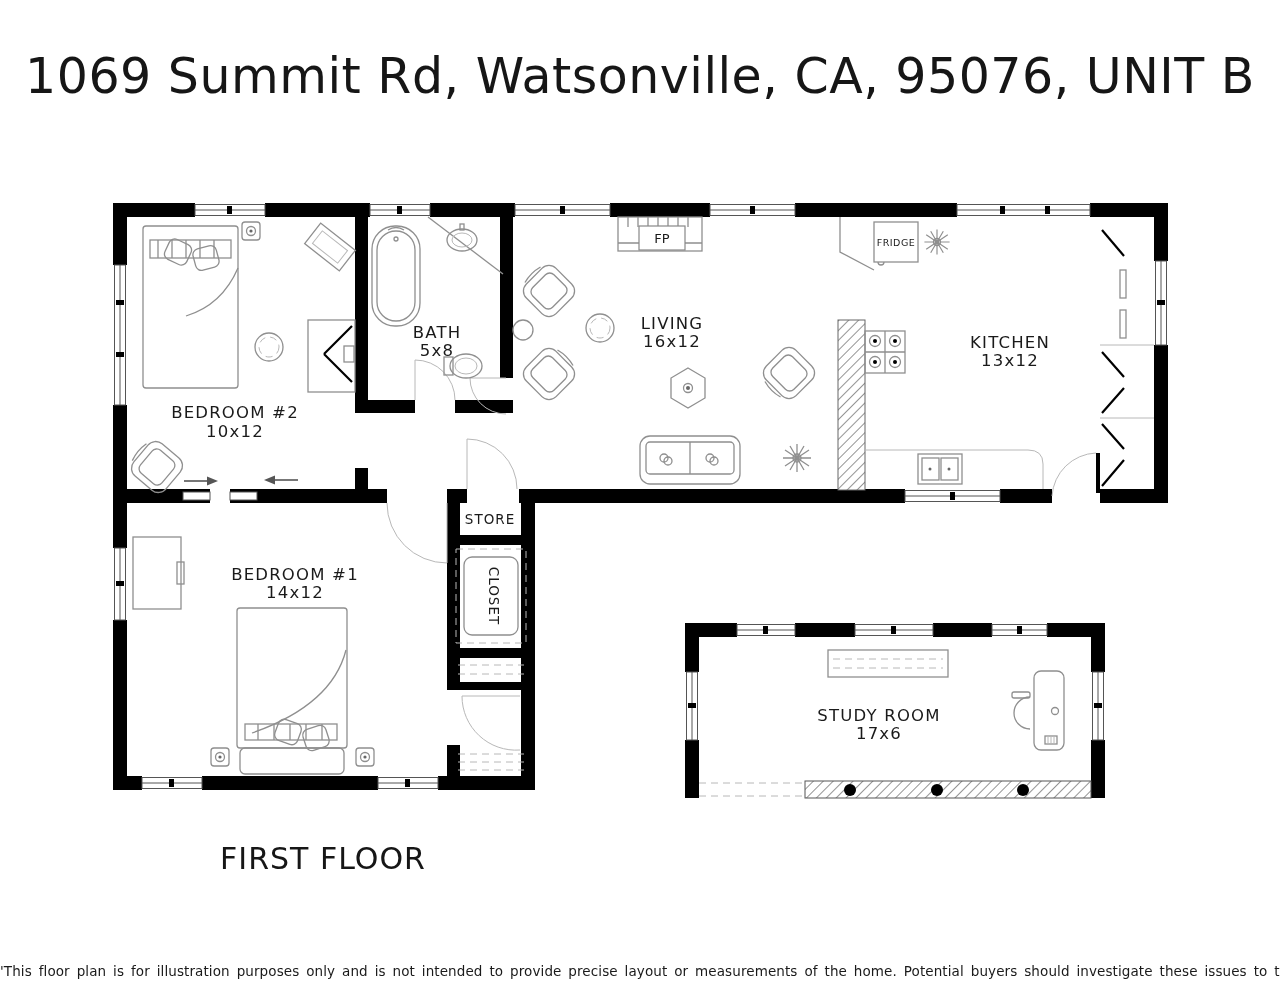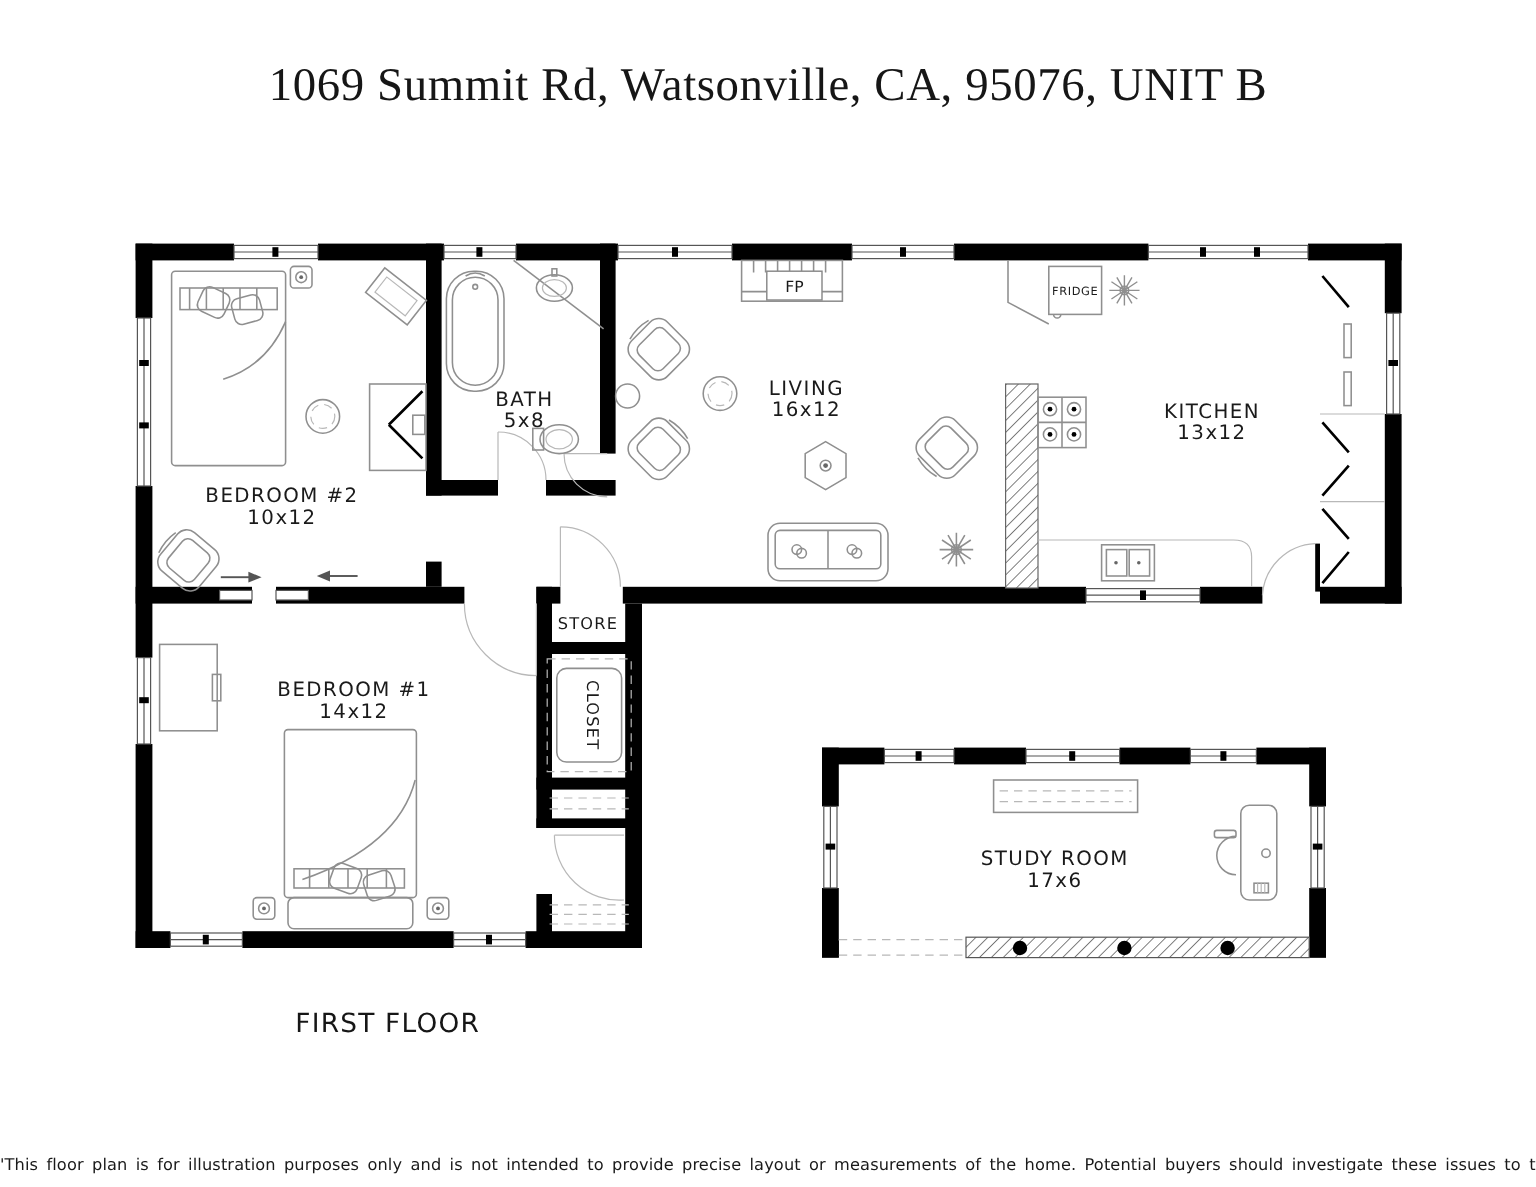--- a/index.html
+++ b/index.html
@@ -1,20 +1,20 @@
 <!DOCTYPE html>
 <html><head>
 <meta charset="utf-8">
 <style>
   html,body{margin:0;padding:0;background:#fff;}
   .page{position:relative;width:1280px;height:989px;background:#ffffff;overflow:hidden;
         font-family:"DejaVu Sans",sans-serif;color:#111;}
   .title{position:absolute;top:48px;left:0;width:100%;text-align:center;
-         font-size:39px;letter-spacing:.5px;color:#161616;white-space:nowrap;font-family:Liberation Serif, serif;}
-  .floor-label{position:absolute;font-size:22px;letter-spacing:1px;color:#161616;text-align:center;width:380px;}
+         font-size:49px;letter-spacing:.5px;color:#161616;white-space:nowrap;}
+  .floor-label{position:absolute;font-size:30px;letter-spacing:1px;color:#161616;text-align:center;width:380px;}
   #first-floor-label{left:133px;top:841px;}
   #second-floor-label{left:712px;top:843px;}
   .disclaimer{position:absolute;top:963px;left:0;width:100%;text-align:center;
               font-size:13.5px;color:#1a1a1a;white-space:nowrap;letter-spacing:.1px;word-spacing:2.5px;}
   svg{position:absolute;top:0;left:0;}
   .w{fill:#000;}
   .f{fill:none;stroke:#8f8f8f;stroke-width:1.3;}
   .fl{fill:none;stroke:#b8b8b8;stroke-width:1;}
   .dash{stroke-dasharray:7 5;}
   .wg{fill:#fff;stroke:#555;stroke-width:1;}

